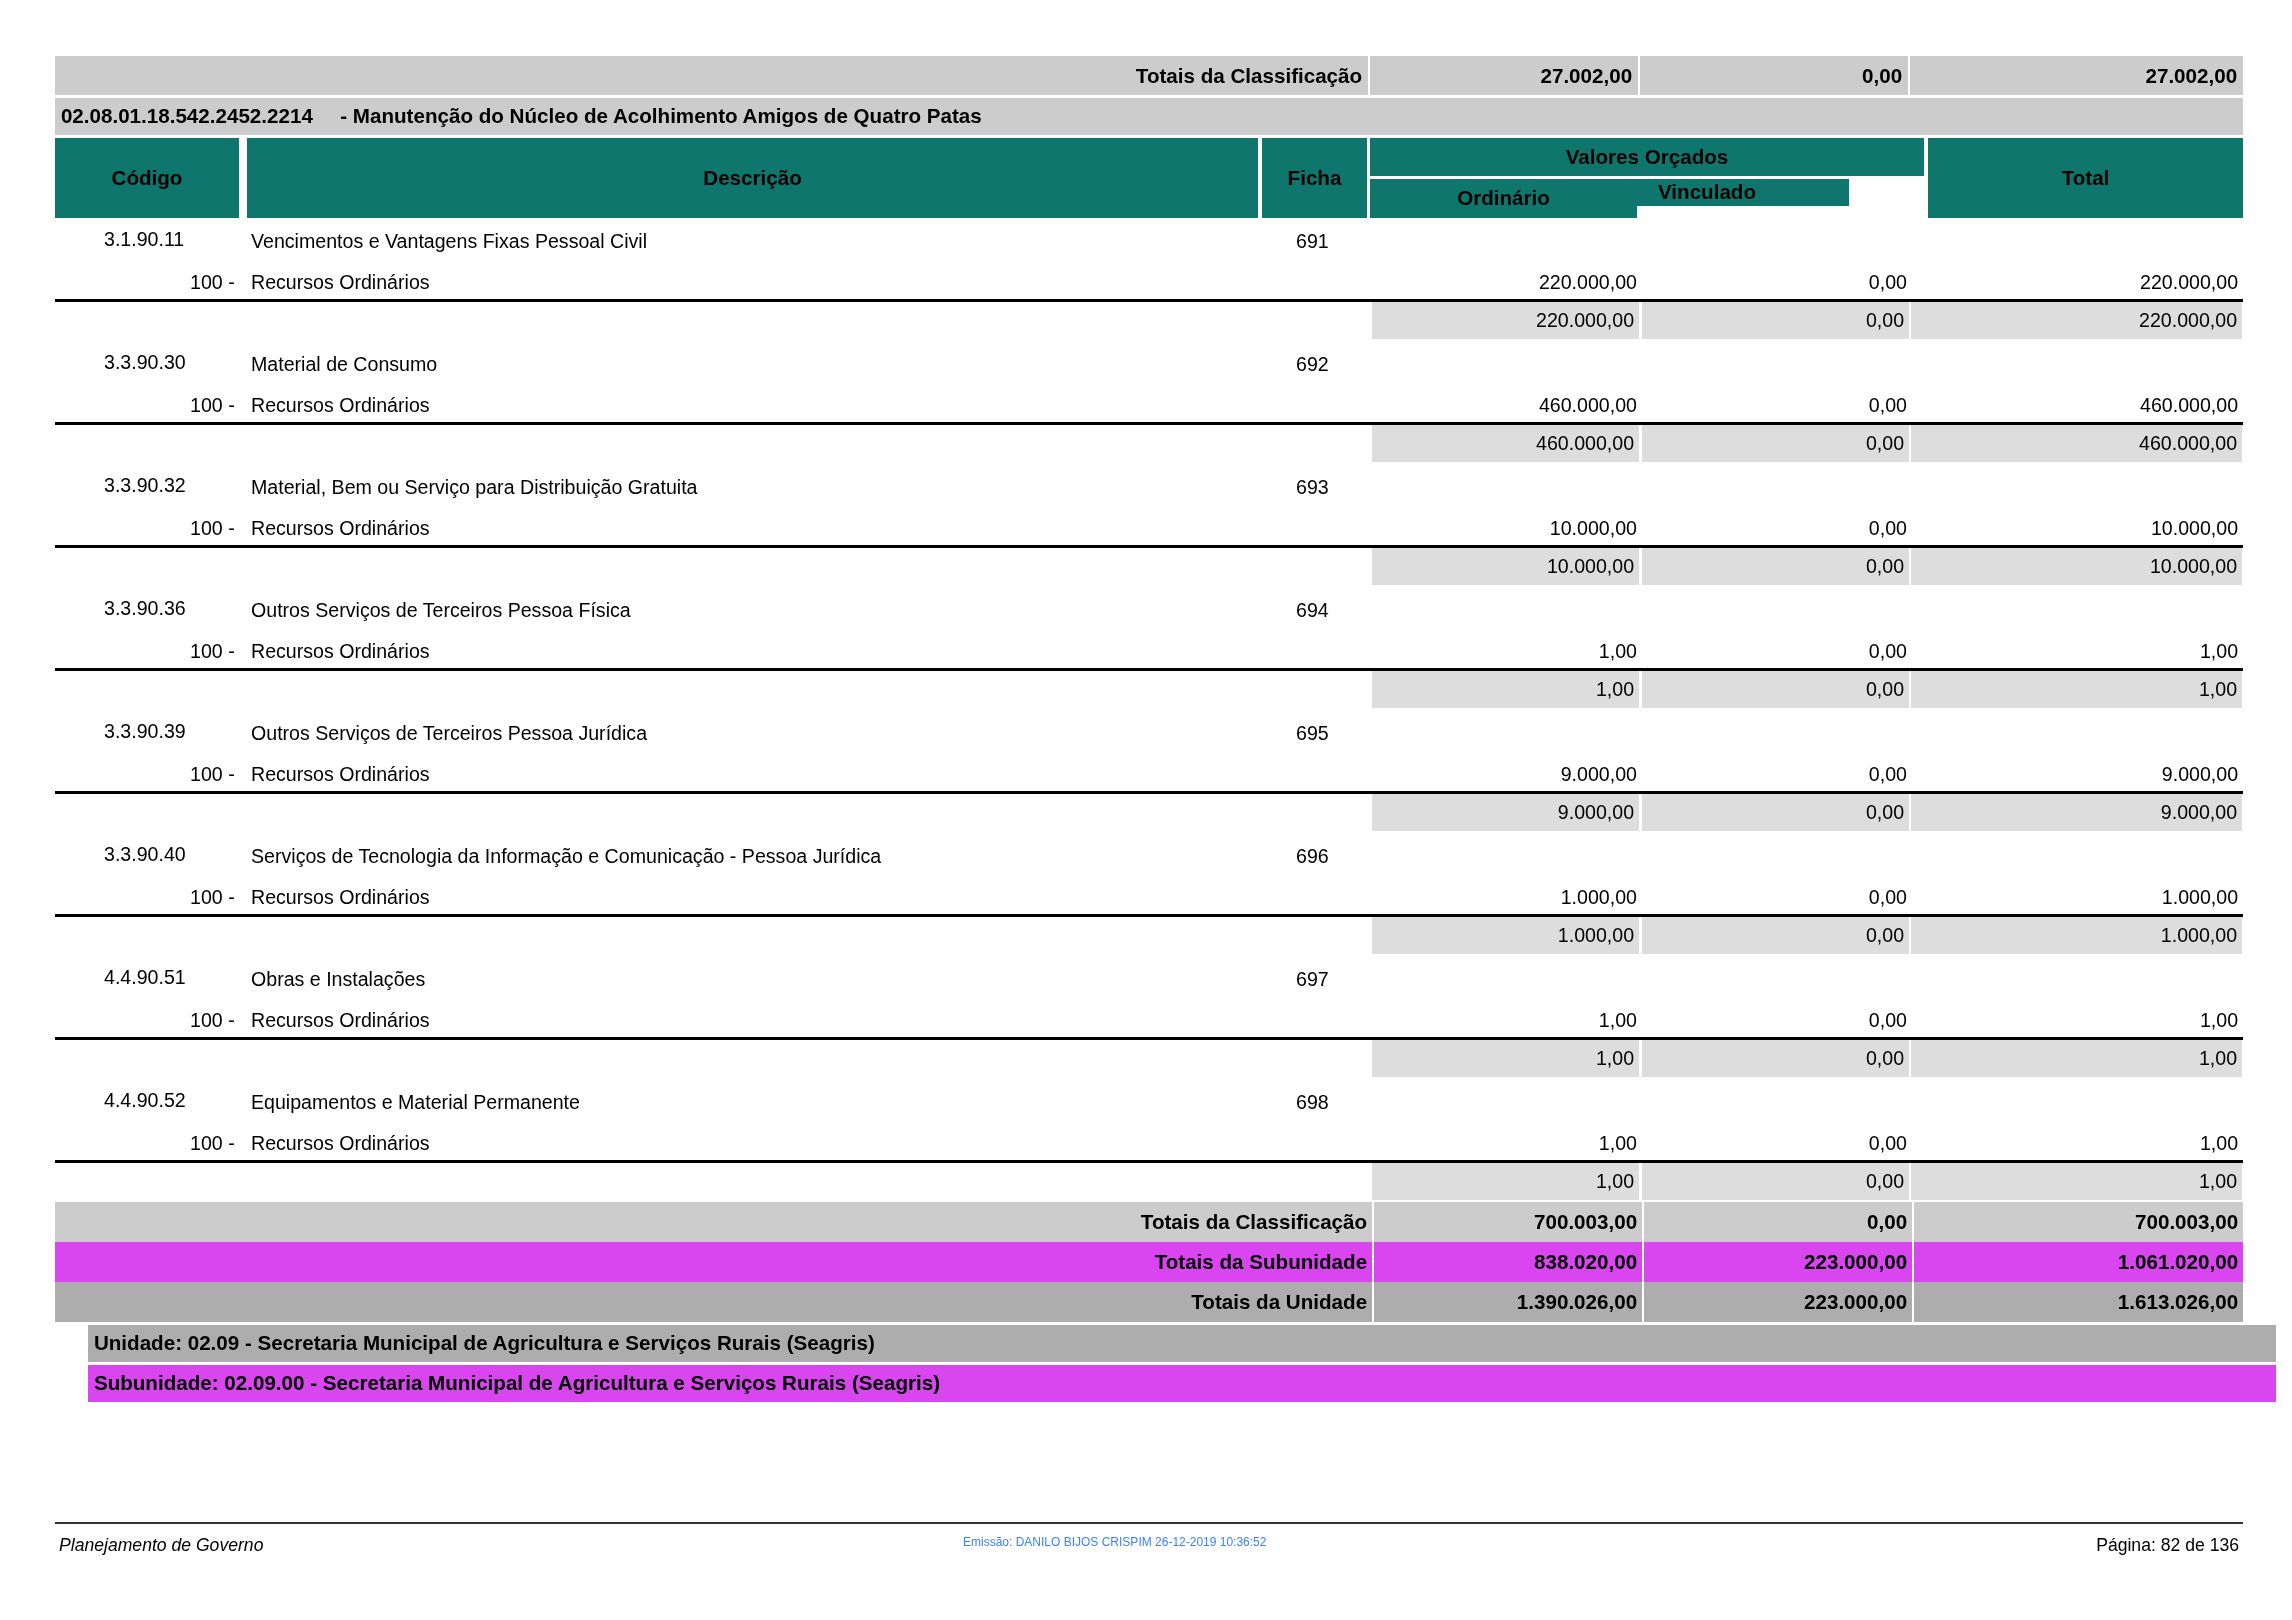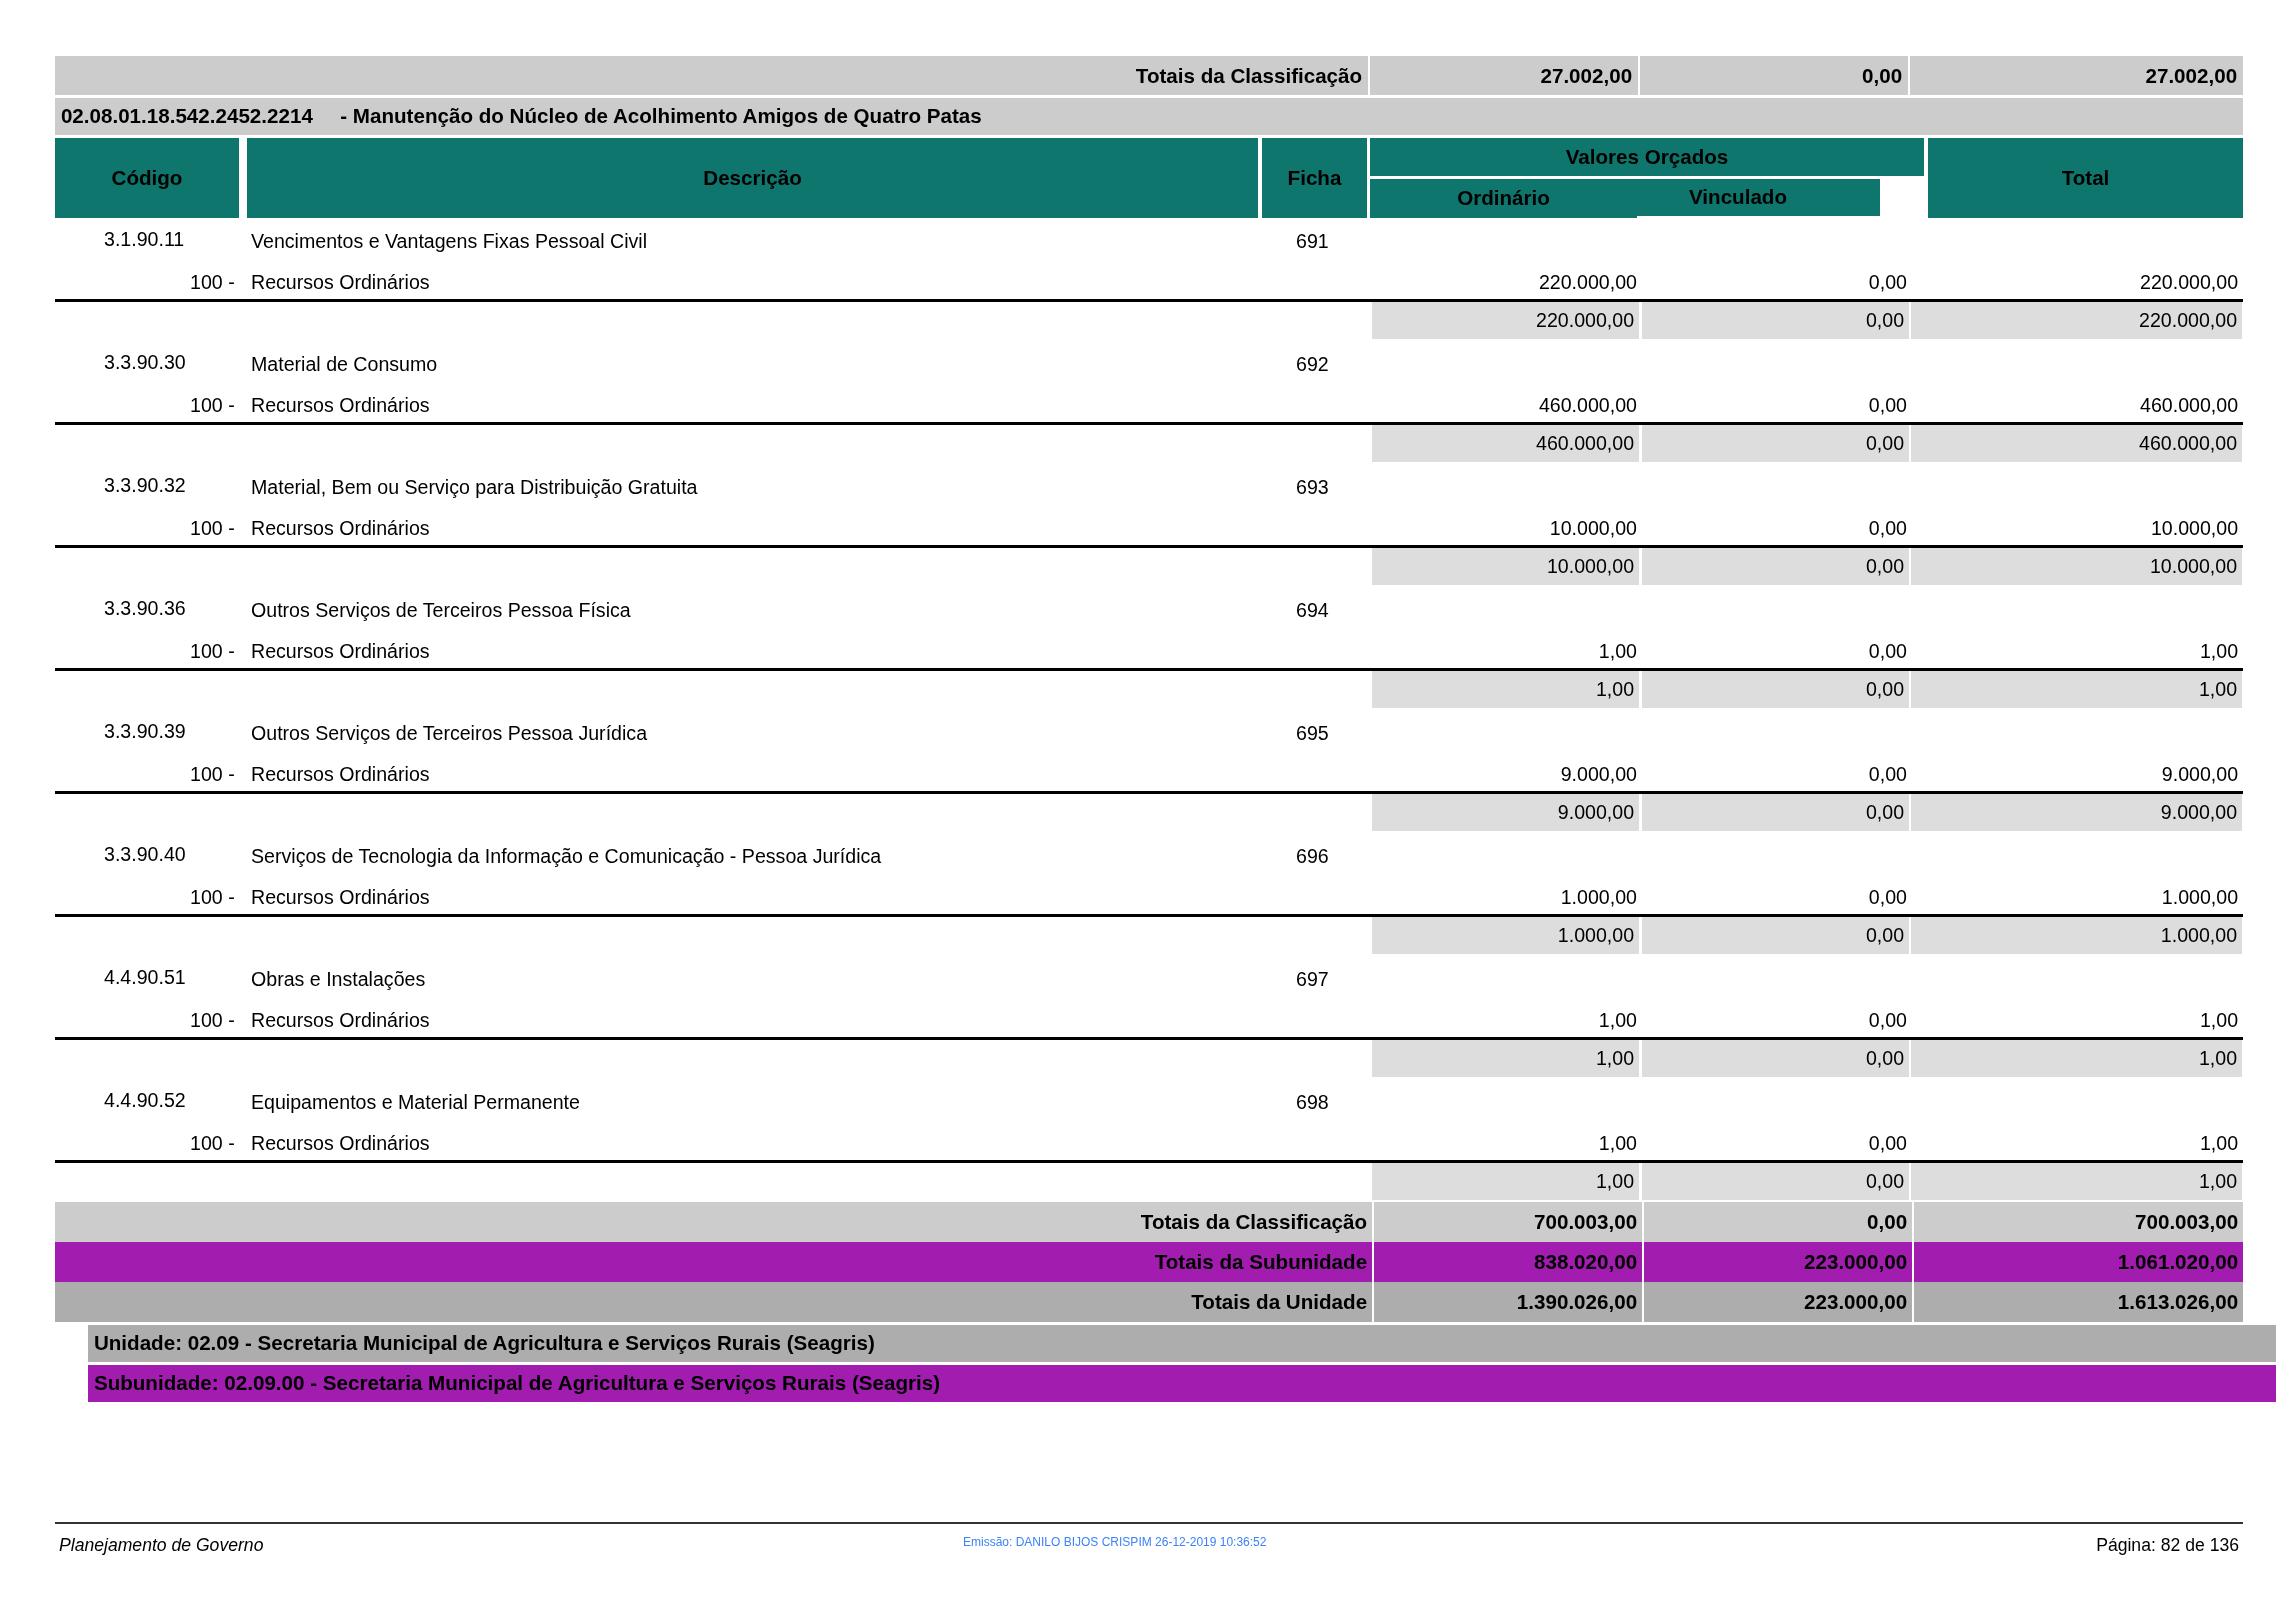--- a/index.html
+++ b/index.html
@@ -14,37 +14,37 @@
 
   
   .tot-row { height: 39px; }
   .tot-row > div { box-sizing: border-box; height: 100%; display: flex; align-items: center; justify-content: flex-end;
     padding-right: 5.9px; font-weight: bold; font-size: 20.6px; }
   .tot-row .lbl { width: 1313px; }
   .tot-row .v1 { width: 270px; border-left: 2.9px solid #fff; }
   .tot-row .v2 { width: 270px; border-left: 2.9px solid #fff; }
   .tot-row .v3 { width: 335px; border-left: 2.9px solid #fff; }
   .bg-a { background: #cccccc; }
-  .bg-b { background: #a21caf; }
+  .bg-b { background: #d946ef; }
   .bg-c { background: #adadad; }
 
   .section-hdr { height: 37px; margin-top: 2.9px; background: #cccccc; display: flex; align-items: center;
     padding-left: 5.9px; box-sizing: border-box; font-weight: bold; font-size: 20.6px; width: 2188px; }
   .section-hdr .code { margin-right: 27.4px; }
 
   
   .col-hdr { height: 80px; margin-top: 2.9px; position: relative; width: 2188px; }
   .col-hdr .h { position: absolute; top: 0; background: #0f766e; box-sizing: border-box; display: flex;
     align-items: center; justify-content: center; font-weight: bold; font-size: 20.6px; }
   .h-code { left: 0; width: 184px; height: 80px; }
   .h-desc { left: 192px; width: 1011px; height: 80px; }
   .h-ficha { left: 1207px; width: 105px; height: 80px; }
   .h-valores { left: 1315px; width: 554px; height: 38px; }
   .h-ord { left: 1315px; top: 41px !important; width: 267px; height: 39px; }
-  .h-vin { left: 1541px; top: 41px !important; width: 284px; height: 37px; }
+  .h-vin { left: 1510px; top: 41px !important; width: 284px; height: 27px; }
   .h-total { left: 1873px; width: 315px; height: 80px; }
 
   
   .item { position: relative; width: 2188px; height: 123px; }
   .item .code-row { position: absolute; top: 0; left: 0; height: 41px; width: 2188px; font-size: 19.6px; }
   .item .code-row .code { position: absolute; left: 49px; top: 9.8px; }
   .item .code-row .desc { position: absolute; left: 196px; top: 11.8px; }
   .item .code-row .ficha { position: absolute; left: 1241px; top: 11.8px; }
   .item .fund-row { position: absolute; top: 41px; left: 0; height: 41px; width: 2188px; font-size: 19.6px; }
   .item .fund-row .fcode { position: absolute; left: 135px; top: 11.8px; }

